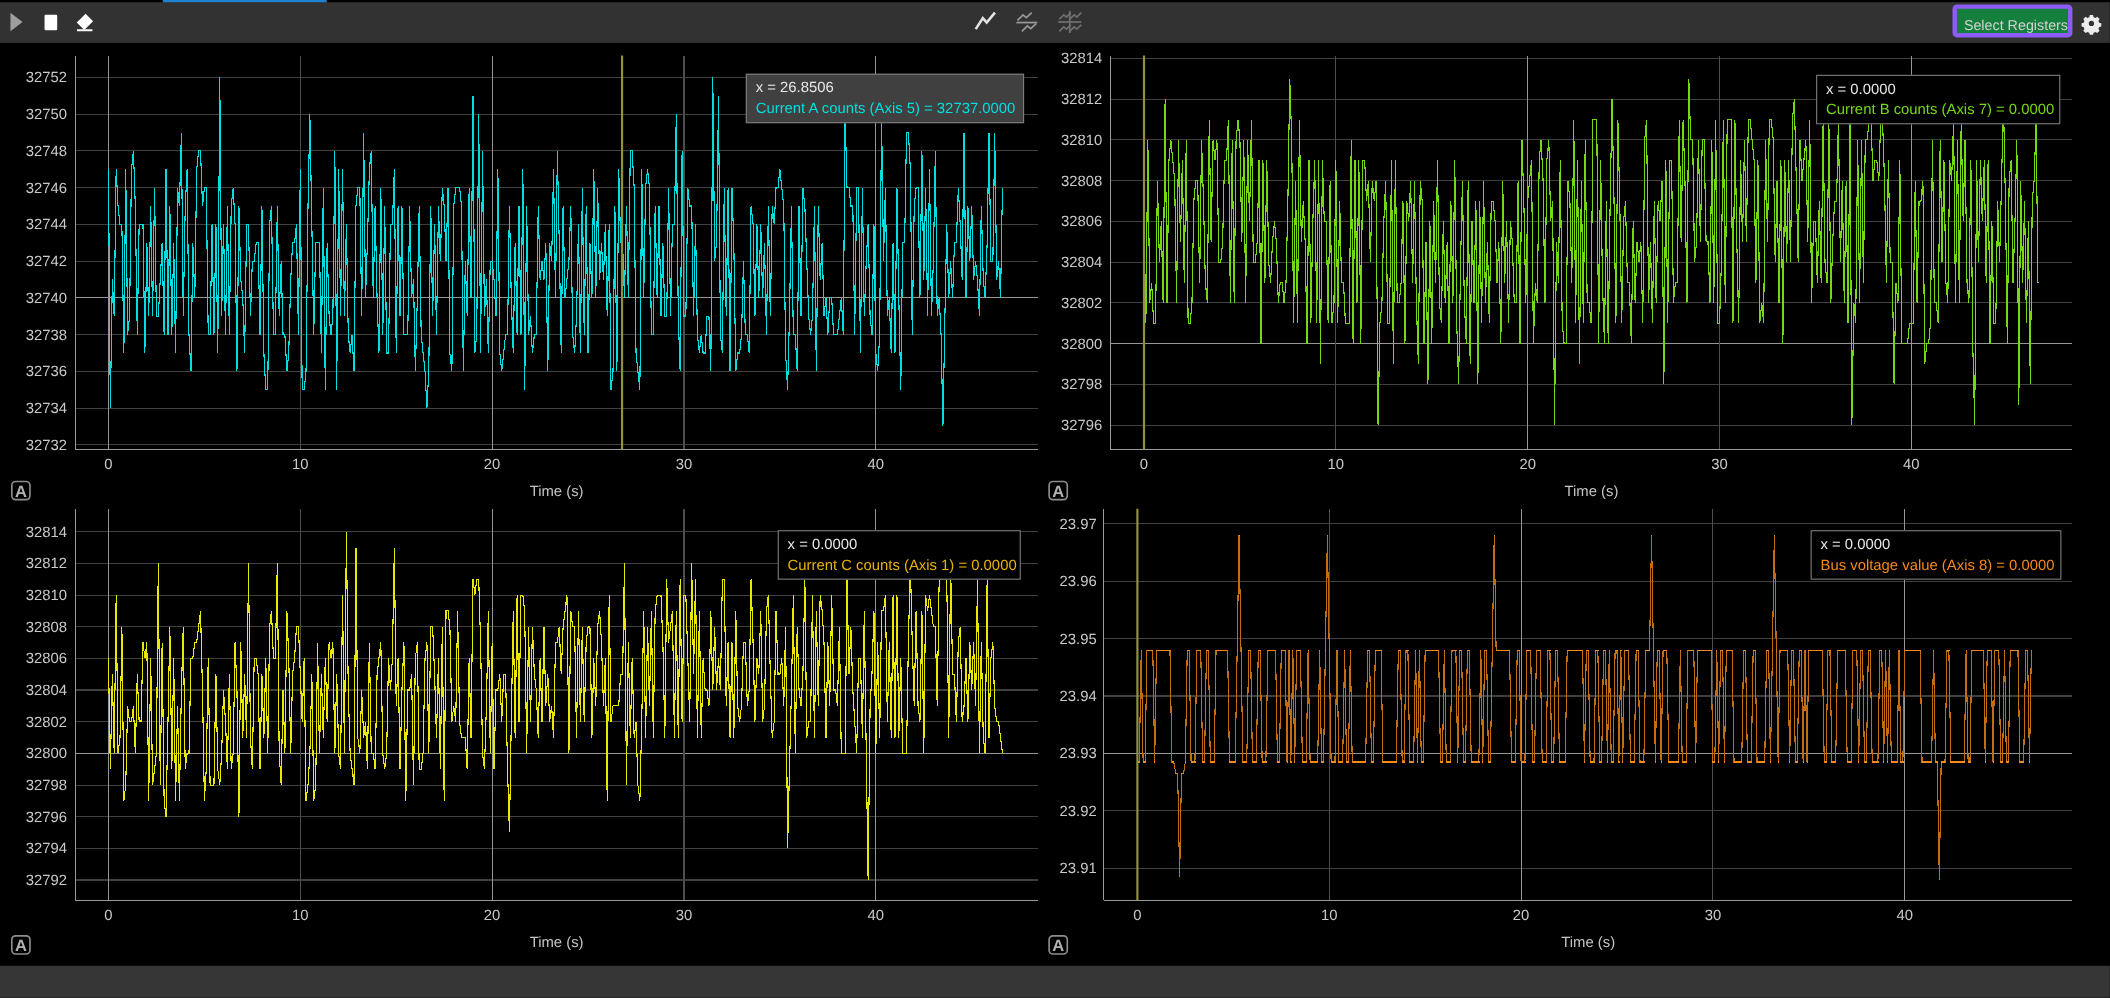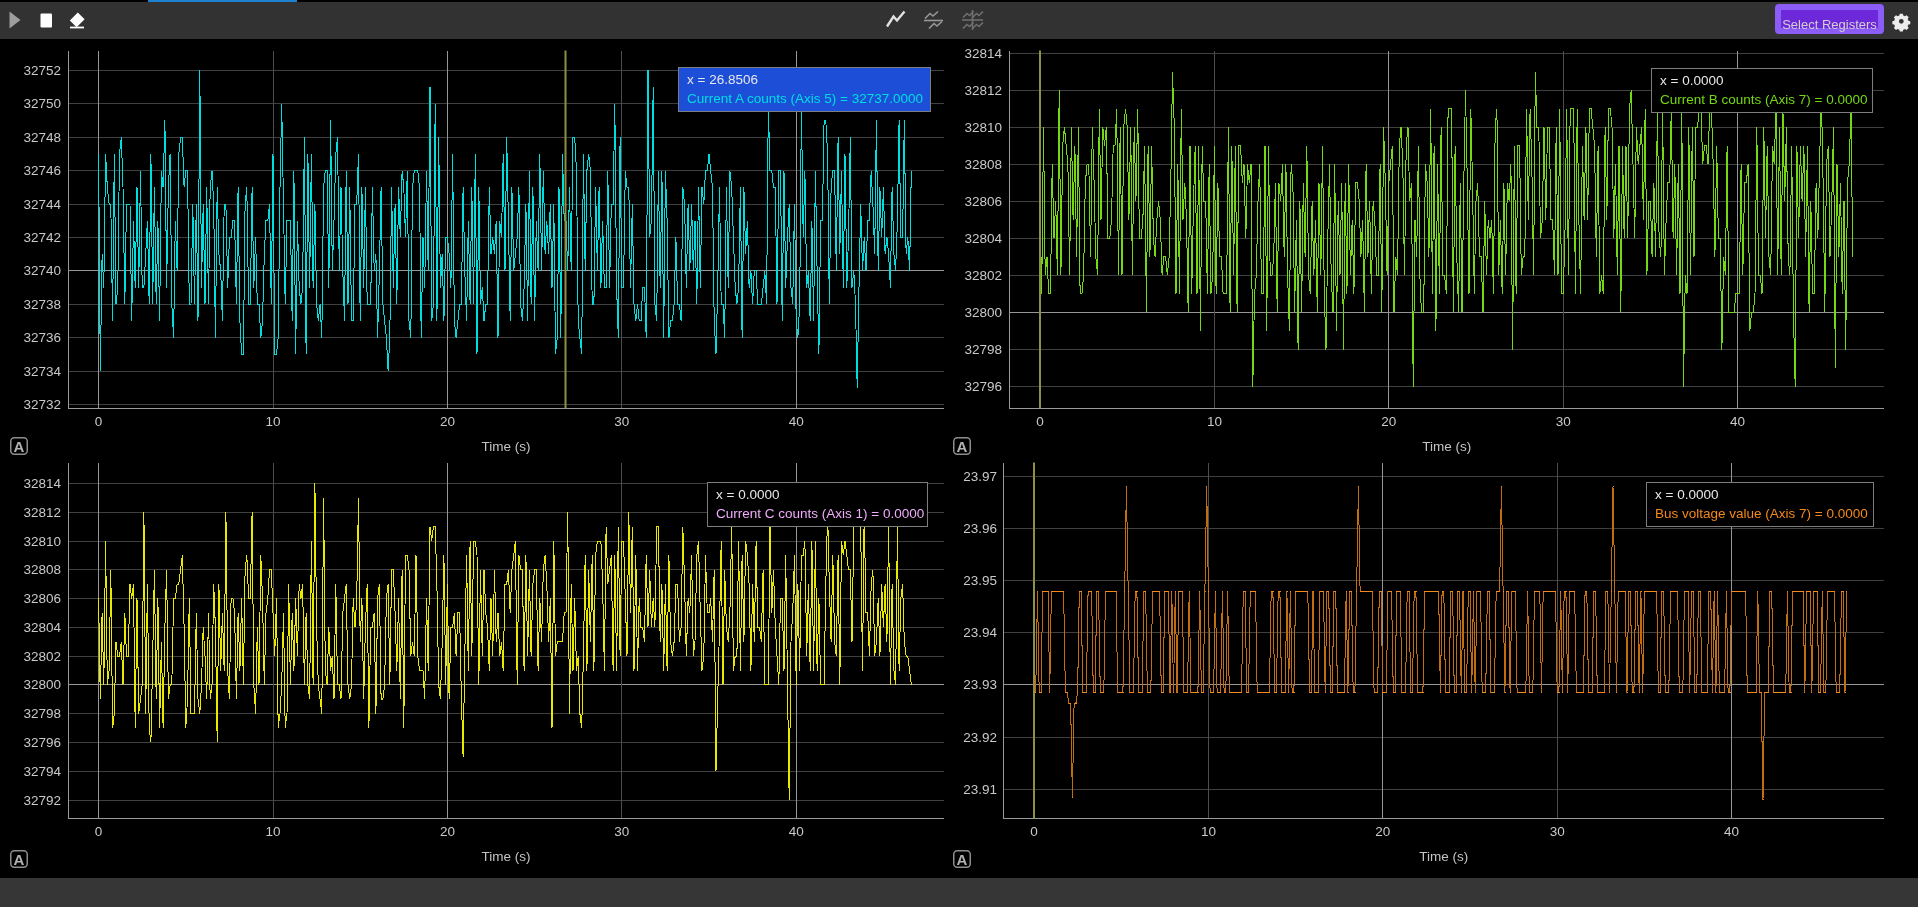--- a/index.html
+++ b/index.html
@@ -28,21 +28,21 @@
     <polyline points="972.5,17.5 976.5,13.5 979,15.5 983,11.5"></polyline>
     <line x1="962" y1="20" x2="983" y2="20"></line>
     <line x1="972.5" y1="10" x2="972.5" y2="30"></line>
     <polyline points="963,28.5 967,24.5 969.5,26.5 973.5,22.5"></polyline>
     <polyline points="972.5,28.5 976.5,24.5 979,26.5 983,22.5"></polyline>
   </g>
   <g fill="#ececec" fill-rule="evenodd">
     <path d="M 1901.3,21.3 m-1.5,-7.6 h3 l0.45,1.9 a5.8,5.8 0 0 1 1.65,0.7 l1.7,-1.05 l2.1,2.1 l-1.05,1.7 a5.8,5.8 0 0 1 0.7,1.65 l1.9,0.45 v3 l-1.9,0.45 a5.8,5.8 0 0 1 -0.7,1.65 l1.05,1.7 l-2.1,2.1 l-1.7,-1.05 a5.8,5.8 0 0 1 -1.65,0.7 l-0.45,1.9 h-3 l-0.45,-1.9 a5.8,5.8 0 0 1 -1.65,-0.7 l-1.7,1.05 l-2.1,-2.1 l1.05,-1.7 a5.8,5.8 0 0 1 -0.7,-1.65 l-1.9,-0.45 v-3 l1.9,-0.45 a5.8,5.8 0 0 1 0.7,-1.65 l-1.05,-1.7 l2.1,-2.1 l1.7,1.05 a5.8,5.8 0 0 1 1.65,-0.7 Z M 1901.3,21.3 m0,-2.4 a2.4,2.4 0 1 0 0,4.8 a2.4,2.4 0 1 0 0,-4.8 Z"></path>
   </g>
 </svg>
-<div style="position:absolute;left:1775px;top:4px;width:109px;height:30px;border:6px solid #8b5cf6;border-radius:4px;background:#6d28d9;color:#d2d2d2;font-size:13px;line-height:30px;text-align:center;box-sizing:border-box">Select Registers</div>
+<div style="position:absolute;left:1775px;top:4px;width:109px;height:30px;border:4px solid #8b5cf6;border-radius:4px;background:#15803d;color:#d2d2d2;font-size:13px;line-height:30px;text-align:right;box-sizing:border-box">Select Registers</div>
 
 <svg width="1918" height="907" viewBox="0 0 1918 907" style="position:absolute;left:0;top:0" font-family="Liberation Sans, sans-serif" font-size="13.5px">
 <g shape-rendering="crispEdges">
 <line x1="68.5" y1="404.4" x2="943.5" y2="404.4" stroke="#404040" stroke-width="1"></line>
 <text x="61" y="408.9" text-anchor="end" fill="#c9c9c9">32732</text>
 <line x1="68.5" y1="371" x2="943.5" y2="371" stroke="#404040" stroke-width="1"></line>
 <text x="61" y="375.5" text-anchor="end" fill="#c9c9c9">32734</text>
 <line x1="68.5" y1="337.6" x2="943.5" y2="337.6" stroke="#404040" stroke-width="1"></line>
 <text x="61" y="342.1" text-anchor="end" fill="#c9c9c9">32736</text>
 <line x1="68.5" y1="304.2" x2="943.5" y2="304.2" stroke="#404040" stroke-width="1"></line>
@@ -182,27 +182,27 @@
 <line x1="1034" y1="462.5" x2="1034" y2="818.5" stroke="#8f9040" stroke-width="2"></line>
 <rect x="10.75" y="437.75" width="16.5" height="16.5" rx="3.5" fill="none" stroke="#8d8d8d" stroke-width="1.5"></rect>
     <text x="19" y="451.5" text-anchor="middle" fill="#b2b2b2" font-size="15px" font-weight="bold">A</text>
 <rect x="953.75" y="437.75" width="16.5" height="16.5" rx="3.5" fill="none" stroke="#8d8d8d" stroke-width="1.5"></rect>
     <text x="962" y="451.5" text-anchor="middle" fill="#b2b2b2" font-size="15px" font-weight="bold">A</text>
 <rect x="10.75" y="850.75" width="16.5" height="16.5" rx="3.5" fill="none" stroke="#8d8d8d" stroke-width="1.5"></rect>
     <text x="19" y="864.5" text-anchor="middle" fill="#b2b2b2" font-size="15px" font-weight="bold">A</text>
 <rect x="953.75" y="850.75" width="16.5" height="16.5" rx="3.5" fill="none" stroke="#8d8d8d" stroke-width="1.5"></rect>
     <text x="962" y="864.5" text-anchor="middle" fill="#b2b2b2" font-size="15px" font-weight="bold">A</text>
 </svg>
-<div style="position:absolute;left:678px;top:67px;width:253px;border:1px solid #7d7d7d;background:#1d4ed8;font-size:13.5px;line-height:19px;padding:2px 0 3px 8px;box-sizing:border-box">
+<div style="position:absolute;left:678px;top:67px;width:253px;border:1px solid #7d7d7d;background:#404040;font-size:13.5px;line-height:19px;padding:2px 0 3px 8px;box-sizing:border-box">
     <div style="color:#e8e8e8">x = 26.8506</div>
     <div style="color:#00dfdf;white-space:nowrap">Current A counts (Axis 5) = 32737.0000</div>
   </div>
 <div style="position:absolute;left:1651px;top:68px;width:222px;border:1px solid #7d7d7d;background:#000;font-size:13.5px;line-height:19px;padding:2px 0 3px 8px;box-sizing:border-box">
     <div style="color:#e8e8e8">x = 0.0000</div>
     <div style="color:#74d813;white-space:nowrap">Current B counts (Axis 7) = 0.0000</div>
   </div>
 <div style="position:absolute;left:707px;top:482px;width:221px;border:1px solid #7d7d7d;background:#000;font-size:13.5px;line-height:19px;padding:2px 0 3px 8px;box-sizing:border-box">
     <div style="color:#e8e8e8">x = 0.0000</div>
-    <div style="color:#f0abfc;white-space:nowrap">Current C counts (Axis 1) = 0.0000</div>
+    <div style="color:#eab308;white-space:nowrap">Current C counts (Axis 1) = 0.0000</div>
   </div>
 <div style="position:absolute;left:1646px;top:482px;width:228px;border:1px solid #7d7d7d;background:#000;font-size:13.5px;line-height:19px;padding:2px 0 3px 8px;box-sizing:border-box">
     <div style="color:#e8e8e8">x = 0.0000</div>
-    <div style="color:#f5891b;white-space:nowrap">Bus voltage value (Axis 7) = 0.0000</div>
+    <div style="color:#f5891b;white-space:nowrap">Bus voltage value (Axis 8) = 0.0000</div>
   </div>
 </body></html>

